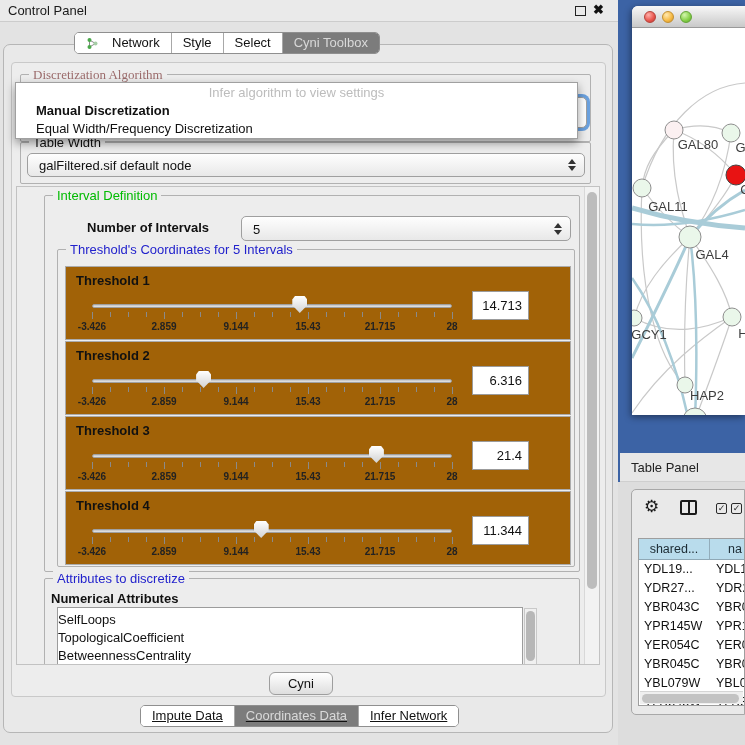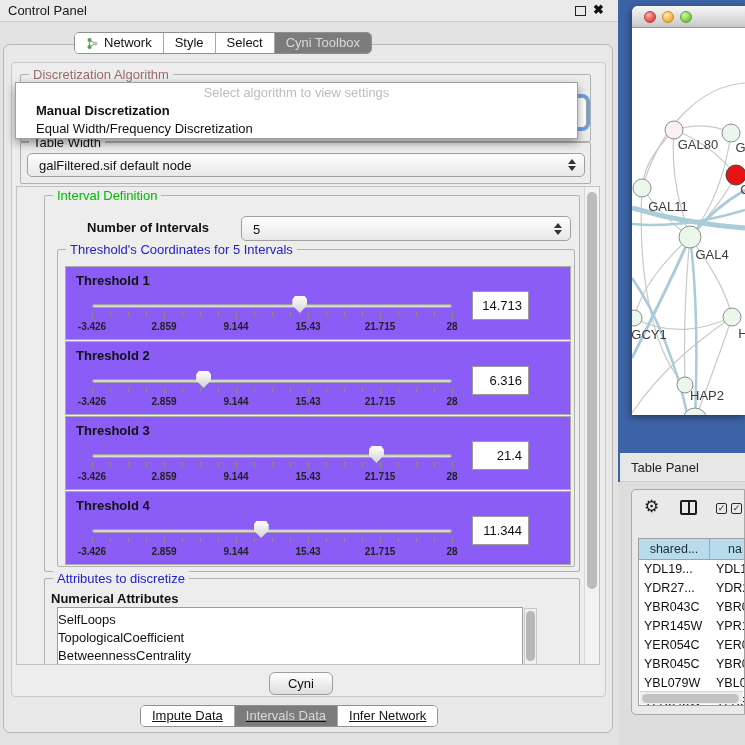--- a/index.html
+++ b/index.html
@@ -18,33 +18,33 @@
 
   .outer-frame { position:absolute; left:3px; top:44px; width:610px; height:689px;
                  border:1px solid #b6b6b6; border-radius:7px; background:#e9e9e9; }
 
   
   .tabstrip { position:absolute; display:flex; height:22px; background:#ffffff;
               border:1px solid #8f8f8f; border-radius:5px; overflow:hidden; z-index:4;
               font-size:13px; line-height:20px; color:#111; }
   #top-tabs { left:74px; top:32px; }
   #bottom-tabs { left:140px; top:705px;text-decoration:underline; }
-  .seg { padding:0 11px; border-left:1px solid #a8a8a8; display:flex; align-items:center; gap:5px;
+  .seg { padding:0 11px; border-left:1px solid #a8a8a8; display:flex; align-items:center; gap:13px;
          background:#fff; white-space:nowrap; }
   .seg:first-child { border-left:none; }
   .seg.sel { background:#7c7c7c; color:#d9d9d9; }
 
   .inner-panel { position:absolute; left:11px; top:62px; width:595px; height:635px;
                  border:1px solid #c9c9c9; border-radius:4px; background:#ededed; }
 
   
   .group { position:absolute; border:1px solid #b1b1b1; border-radius:2px; }
   .group-label { position:absolute; top:-8px; left:8px; background:#ededed; padding:0 4px;
                  font-size:13px; white-space:nowrap; }
-  .lbl-red { color:#9b6b6b; }
+  .lbl-red { color:#9b6b6b;font-family:Liberation Serif, serif; }
   .lbl-green { color:#00bb00; }
   .lbl-blue { color:#2222cc; }
   .lbl-black { color:#111; }
 
   
   .combo { position:absolute; background:linear-gradient(#fefefe,#e8e8e8);
            border:1px solid #9f9f9f; border-radius:5px; font-size:13px; color:#111; }
   .combo .val { position:absolute; left:11px; top:50%; transform:translateY(-50%); white-space:nowrap; }
   .stepper { position:absolute; right:8px; top:50%; transform:translateY(-50%); width:8px; height:12px; }
   .stepper:before, .stepper:after { content:""; position:absolute; left:0; border-left:4px solid transparent;
@@ -69,21 +69,21 @@
              border-left:1px solid #d8d8d8; }
   .vscroll-thumb { position:absolute; left:2px; top:5px; width:10px; height:397px;
                    background:#bcbcbc; border-radius:6px; }
 
   .interval-group { left:27px; top:8px; width:536px; height:377px; }
   .noi-label { position:absolute; left:42px; top:24px; font-size:13px; font-weight:bold; color:#111; }
   .combo-noi { left:196px; top:20px; width:330px; height:25px; }
   .thr-group { left:12px; top:53px; width:518px; height:318px; }
 
   .thr-panel { position:absolute; left:7px; width:506px; height:74px; border:1px solid #ababab;
-               background:#8b5cf6; }
+               background:#a16207; }
   .thr-label { position:absolute; left:10px; top:6px; font-size:13px; font-weight:bold; color:#111; }
   .thr-slider { position:absolute; left:0; top:28px; width:470px; height:44px; }
   .track { position:absolute; left:26px; top:9px; width:360px; height:4px; border:1px solid #a0a0a0;
            border-radius:3px; background:linear-gradient(#c3c3c3,#e5e5e5); }
   .thumb { position:absolute; top:1px; width:15px; height:17px;
            background:linear-gradient(#ffffff,#d2d2d2);
            clip-path:polygon(18% 0,82% 0,100% 20%,100% 55%,50% 100%,0 55%,0 20%);
            filter:drop-shadow(0 0 1px rgba(0,0,0,.55)); }
   .tick { position:absolute; top:17px; width:1px; height:5px; background:#8a8a8a; }
   .tick.major { height:7px; }
@@ -193,21 +193,21 @@
     <div class="inner-panel">
 
       <div class="group" style="left:8px; top:11px; width:571px; height:68px;">
         <span class="group-label lbl-red">Discretization Algorithm</span>
       </div>
       <div class="combo combo-alg">
         <span class="stepper"></span>
       </div>
 
       <div class="popup">
-        <div class="popup-placeholder">Select algorithm to view settings</div>
+        <div class="popup-placeholder">Infer algorithm to view settings</div>
         <div id="popup-list">
             <div class="popup-item hl">Manual Discretization</div>
             <div class="popup-item">Equal Width/Frequency Discretization</div>
           </div>
       </div>
 
       <div class="group" style="left:8px; top:79px; width:571px; height:42px;">
         <span class="group-label lbl-black">Table Width</span>
       </div>
       <div class="combo" style="left:15px; top:90px; width:558px; height:24px;">
@@ -392,21 +392,21 @@
       </div>
 
       <div class="apply-btn">Cyni</div>
     </div>
 
     <div class="tabstrip" id="bottom-tabs">
         <div class="seg">
           <span>Impute Data</span>
         </div>
         <div class="seg sel">
-          <span>Intervals Data</span>
+          <span>Coordinates Data</span>
         </div>
         <div class="seg">
           <span>Infer Network</span>
         </div>
       </div>
   </div>
 
   <div class="right-col">
 
     <div class="net-window">

